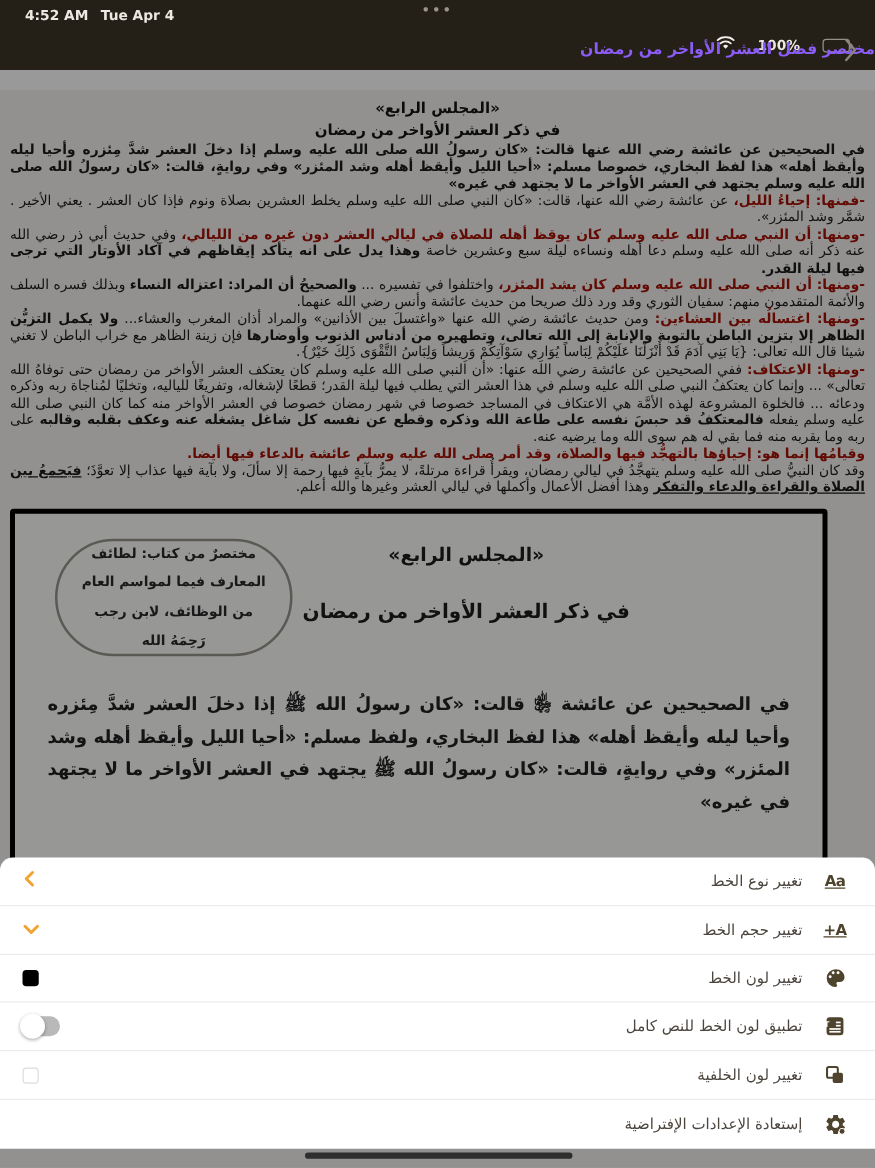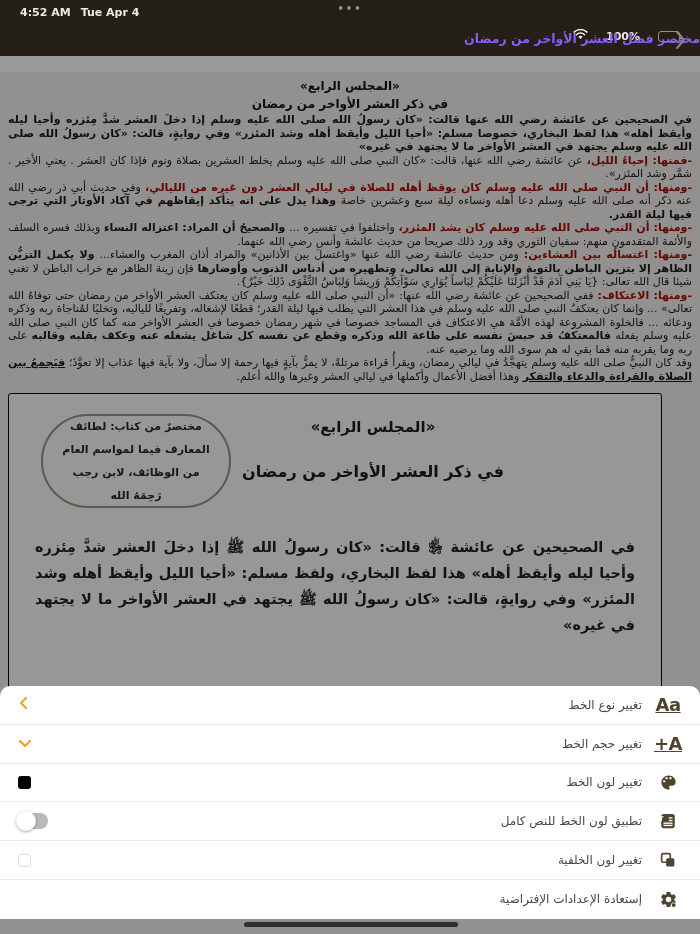--- a/index.html
+++ b/index.html
@@ -24,36 +24,36 @@
   .content { position:absolute; top:72px; left:0; width:700px; height:878px; background:#f3f2ef; direction:rtl; padding:5px 8px; z-index:1; }
   .article-h { text-align:center; font-size:12px; font-weight:bold; line-height:18px; color:#151515; }
   .article-body { font-size:11px; line-height:13.5px; text-align:justify; color:#1b1b1b; }
   .para { }
   .s-n { font-weight:normal; }
   .s-b { font-weight:bold; }
   .s-r { font-weight:bold; color:#a31205;margin-top:23px; }
   .s-bu { font-weight:bold; text-decoration:underline; }
 
   
-  .book { position:relative; margin:10px 0 0 0; margin-right:30px; width:654px; height:430px; background:#fcfcfa; border:1px solid #000000; border-radius:3px; padding:16px 26px; }
+  .book { position:relative; margin:10px 0 0 0; margin-right:30px; width:654px; height:430px; background:#fcfcfa; border:4px solid #000000; border-radius:3px; padding:16px 26px; }
   .stamp { float:left; width:190px; height:94px; border:2px solid #98948d; border-radius:52px; display:flex; align-items:center; justify-content:center; text-align:center; padding:8px 14px; margin:4px 0 6px 6px; }
   .stamp-text { font-size:11px; font-weight:bold; line-height:2.1; color:#2b2b2b; }
   .book-h1 { text-align:center; font-size:15px; font-weight:bold; color:#1d1d1d; margin:8px 120px 0 0; }
   .book-h2 { text-align:center; font-size:16px; font-weight:bold; color:#1d1d1d; margin:26px 120px 0 0; }
   .book-body { clear:both; padding-top:20px; font-size:14.5px; font-weight:bold; line-height:26px; text-align:justify; color:#222; }
 
   
   .overlay { position:absolute; top:56px; left:0; width:700px; height:878px; background:rgba(0,0,0,.40); z-index:3; }
 
   
   .sheet { position:absolute; top:686px; left:0; width:700px; height:233px; background:#fff; border-radius:10px 10px 0 0; z-index:4; direction:rtl; overflow:hidden; }
   .row { height:38.8px; display:flex; align-items:center; padding:0 18px; border-bottom:1px solid #ececec; cursor:pointer; }
   .row:last-child { border-bottom:none; }
   .row-icon { width:28px; display:flex; align-items:center; justify-content:center; margin-left:12px; color:#4e432c; font-weight:bold; }
-  .txt-icon { font-size:18px; letter-spacing:-0.5px;text-decoration:underline; }
+  .txt-icon { font-size:12px; letter-spacing:-0.5px;text-decoration:underline; }
   .row-label { font-size:12px; color:#4c463f; }
   .row-spacer { flex:1; }
   .swatch { width:13px; height:13px; border-radius:3px; }
   .swatch-black { background:#000; }
   .swatch-white { background:#fff; border:1px solid #ddd; }
   .toggle { position:relative; width:30px; height:16px; border-radius:8px; background:#b9b9b9; }
   .toggle-knob { position:absolute; top:-2px; left:-2px; width:20px; height:20px; border-radius:50%; background:#fff; box-shadow:0 1px 3px rgba(0,0,0,.35); }
 
   
   .home-indicator { position:absolute; top:922px; left:244px; width:214px; height:5px; border-radius:3px; background:#2e2e2e; z-index:5; }
@@ -95,20 +95,21 @@
   <div class="content">
     <div class="article-h">«المجلس الرابع»</div>
     <div class="article-h">في ذكر العشر الأواخر من رمضان</div>
     <div class="article-body">
         <div class="para"><span class="s-b">في الصحيحين عن عائشة رضي الله عنها قالت: «كان رسولُ الله صلى الله عليه وسلم إذا دخلَ العشر شدَّ مِئزره وأحيا ليله وأيقظ أهله» هذا لفظ البخاري، خصوصا مسلم: «أحيا الليل وأيقظ أهله وشد المئزر» وفي روايةٍ، قالت: «كان رسولُ الله صلى الله عليه وسلم يجتهد في العشر الأواخر ما لا يجتهد في غيره»</span></div>
         <div class="para"><span class="s-r">-فمنها: إحياءُ الليل،</span><span class="s-n"> عن عائشة رضي الله عنها، قالت: «كان النبي صلى الله عليه وسلم يخلط العشرين بصلاة ونوم فإذا كان العشر . يعني الأخير . شمَّر وشد المئزر».</span></div>
         <div class="para"><span class="s-r">-ومنها: أن النبي صلى الله عليه وسلم كان يوقظ أهله للصلاة في ليالي العشر دون غيره من الليالي،</span><span class="s-n"> وفي حديث أبي ذر رضي الله عنه ذكر أنه صلى الله عليه وسلم دعا أهله ونساءه ليلة سبع وعشرين خاصة </span><span class="s-b">وهذا يدل على انه يتأكد إيقاظهم في آكاد الأوتار التي ترجى فيها ليلة القدر.</span></div>
         <div class="para"><span class="s-r">-ومنها: أن النبي صلى الله عليه وسلم كان يشد المئزر،</span><span class="s-n"> واختلفوا في تفسيره ... </span><span class="s-b">والصحيحُ أن المراد: اعتزاله النساء</span><span class="s-n"> وبذلك فسره السلف والأئمة المتقدمون منهم: سفيان الثوري وقد ورد ذلك صريحا من حديث عائشة وأنس رضي الله عنهما.</span></div>
         <div class="para"><span class="s-r">-ومنها: اغتسالُه بين العشاءين:</span><span class="s-n"> ومن حديث عائشة رضي الله عنها «واغتسلَ بين الأذانين» والمراد أذان المغرب والعشاء... </span><span class="s-b">ولا يكمل التزيُّن الظاهر إلا بتزين الباطن بالتوبة والإنابة إلى الله تعالى، وتطهيره من أدناس الذنوب وأوضارها</span><span class="s-n"> فإن زينة الظاهر مع خراب الباطن لا تغني شيئا قال الله تعالى: {يَا بَنِي آدَمَ قَدْ أَنْزَلْنَا عَلَيْكُمْ لِبَاساً يُوَارِي سَوْآتِكُمْ وَرِيشاً وَلِبَاسُ التَّقْوَى ذَلِكَ خَيْرٌ}.</span></div>
         <div class="para"><span class="s-r">-ومنها: الاعتكاف:</span><span class="s-n"> ففي الصحيحين عن عائشة رضي الله عنها: «أن النبي صلى الله عليه وسلم كان يعتكف العشر الأواخر من رمضان حتى توفاهُ الله تعالى» ... وإنما كان يعتكفُ النبي صلى الله عليه وسلم في هذا العشر التي يطلب فيها ليلة القدر؛ قطعًا لإشغاله، وتفريغًا للياليه، وتخليًا لمُناجاة ربه وذكره ودعائه ... فالخلوة المشروعة لهذه الأمَّة هي الاعتكاف في المساجد خصوصا في شهر رمضان خصوصا في العشر الأواخر منه كما كان النبي صلى الله عليه وسلم يفعله </span><span class="s-b">فالمعتكفُ قد حبسَ نفسه على طاعة الله وذكره وقطع عن نفسه كل شاغل يشغله عنه وعكف بقلبه وقالبه</span><span class="s-n"> على ربه وما يقربه منه فما بقي له هم سوى الله وما يرضيه عنه.</span></div>
+        <div class="para"><span class="s-r">وقيامُها إنما هو: إحياؤها بالتهجُّد فيها والصلاة، وقد أمر صلى الله عليه وسلم عائشة بالدعاء فيها أيضا.</span></div>
         <div class="para"><span class="s-n">وقد كان النبيُّ صلى الله عليه وسلم يتهجَّدُ في ليالي رمضان، ويقرأُ قراءة مرتلةً، لا يمرُّ بآيةٍ فيها رحمة إلا سألَ، ولا بآية فيها عذاب إلا تعوَّذَ؛ </span><span class="s-bu">فيَجمعُ بين الصلاة والقراءة والدعاء والتفكر</span><span class="s-n"> وهذا أفضل الأعمال وأكملها في ليالي العشر وغيرها والله أعلم.</span></div>
       </div>
 
     <div class="book">
       <div class="stamp">
         <div class="stamp-text">مختصرٌ من كتاب: لطائف المعارف فيما لمواسم العام من الوظائف، لابن رجب رَحِمَهُ الله</div>
       </div>
       <div class="book-h1">«المجلس الرابع»</div>
       <div class="book-h2">في ذكر العشر الأواخر من رمضان</div>
       <div class="book-body">في الصحيحين عن عائشة ﵂ قالت: «كان رسولُ الله ﷺ إذا دخلَ العشر شدَّ مِئزره وأحيا ليله وأيقظ أهله» هذا لفظ البخاري، ولفظ مسلم: «أحيا الليل وأيقظ أهله وشد المئزر» وفي روايةٍ، قالت: «كان رسولُ الله ﷺ يجتهد في العشر الأواخر ما لا يجتهد في غيره»</div>

